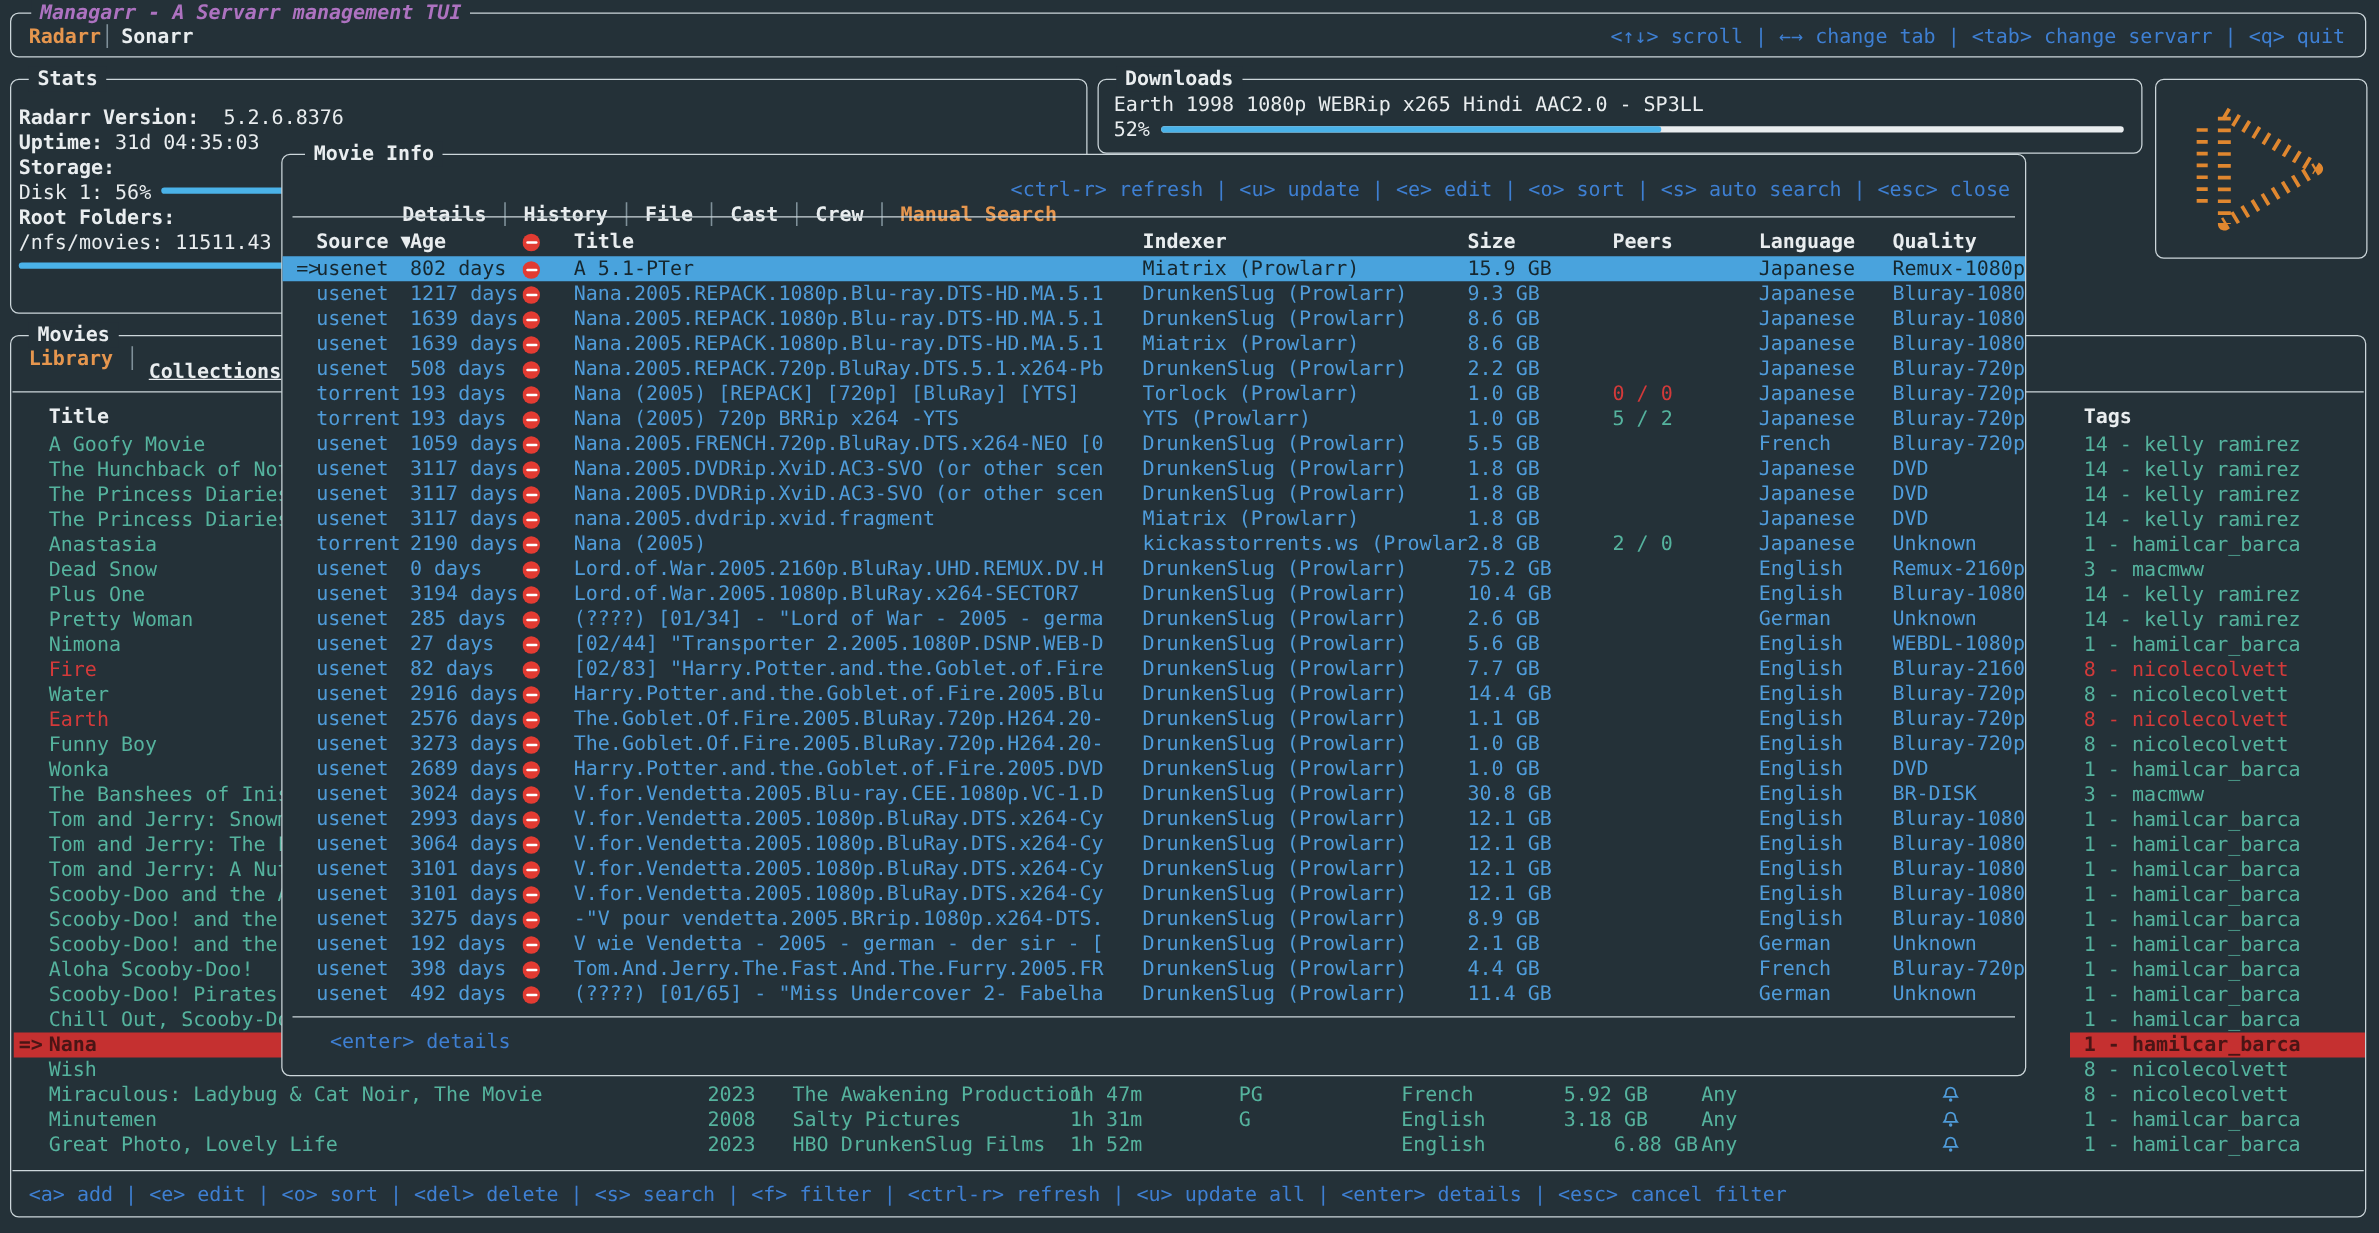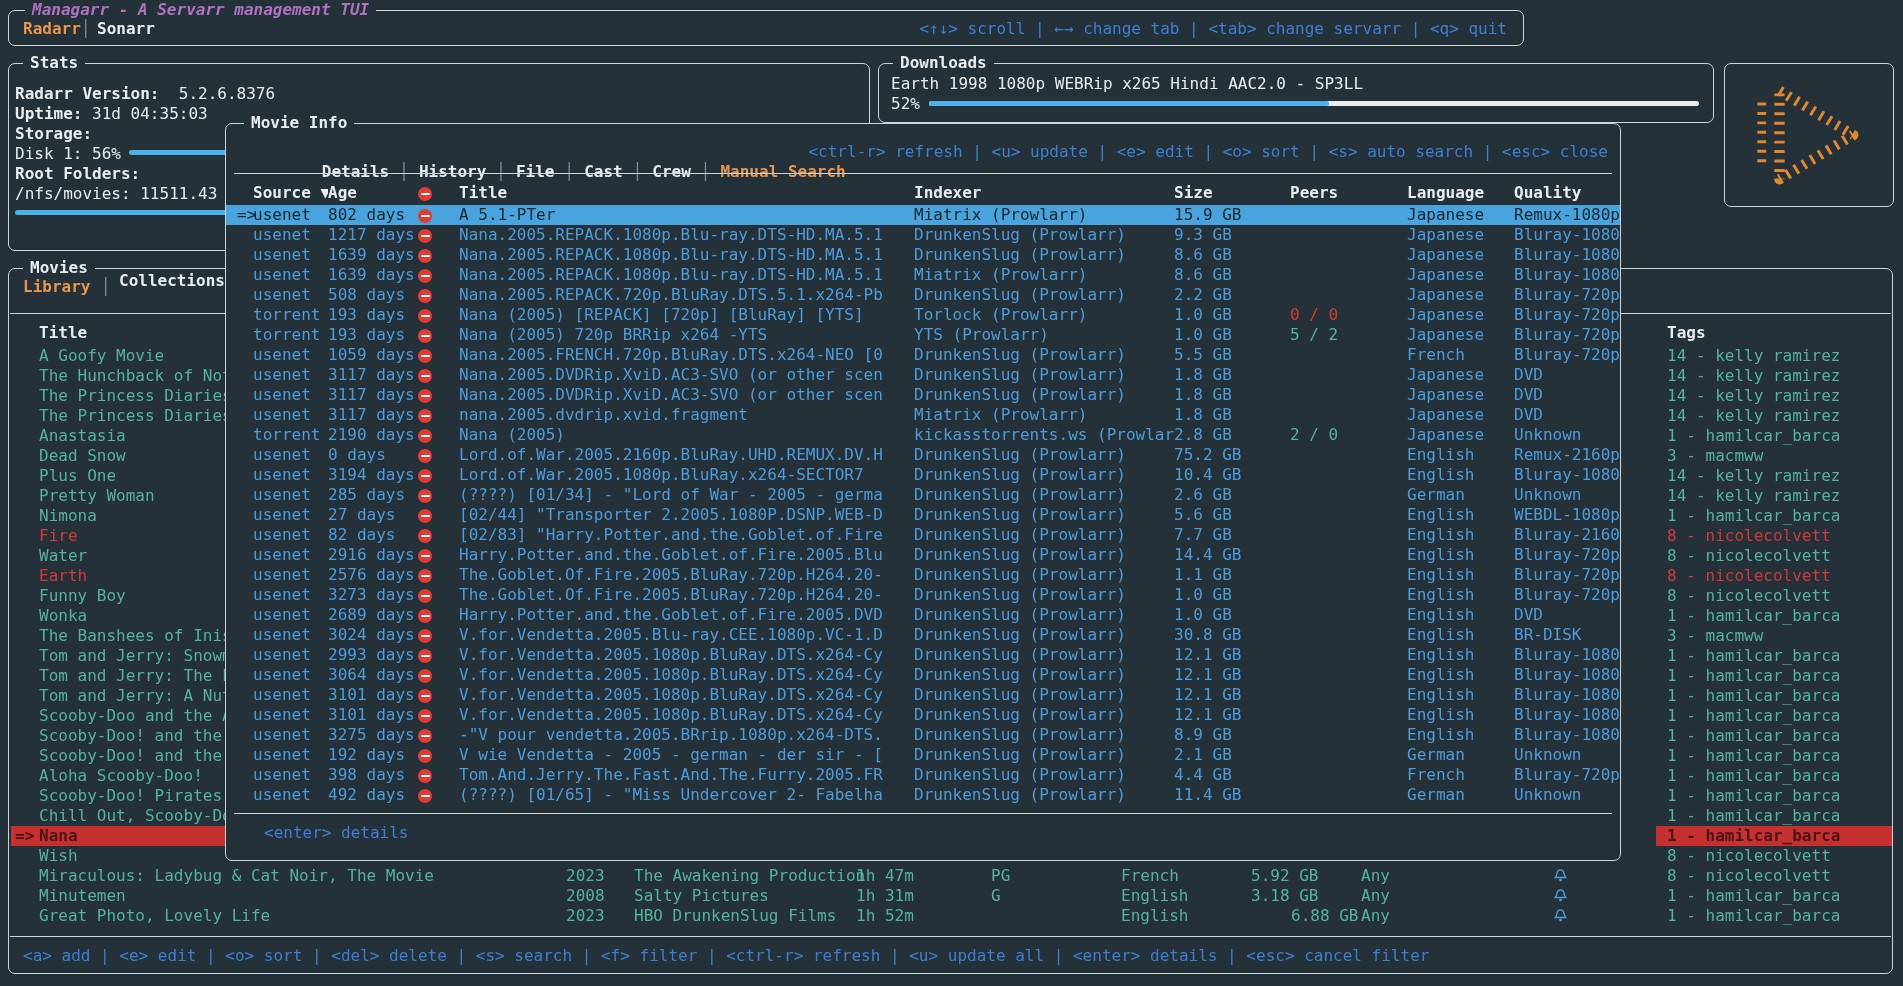--- a/index.html
+++ b/index.html
@@ -42,21 +42,21 @@
   .pr{color:var(--red);}
   .pg{color:var(--teal);}
   .reject{display:inline-block;width:14px;height:14px;border-radius:50%;background:#e23b32;position:relative;top:3px;}
   .reject::after{content:"";position:absolute;left:2.5px;top:5.6px;width:9px;height:2.6px;background:#fff;border-radius:1px;}
 </style>
 </head>
 <body>
 
 <div class="app">
 
-  <div class="box" style="left:8px;top:10px;width:1516px;height:36px;">
+  <div class="box" style="left:8px;top:10px;width:1885px;height:36px;">
     <span class="btitle" style="left:16px;color:var(--purple);font-style:italic;">Managarr - A Servarr management TUI</span>
     <span class="t b" style="left:14px;top:8px;color:var(--accent_orange);">Radarr</span>
     <span class="t" style="left:72px;top:8px;color:var(--divider);">│</span>
     <span class="t b" style="left:88px;top:8px;">Sonarr</span>
     <span class="t keys" style="right:16px;top:8px;">&lt;↑↓&gt; scroll | ←→ change tab | &lt;tab&gt; change servarr | &lt;q&gt; quit</span>
   </div>
 
   <div class="box" style="left:8px;top:63px;width:862px;height:188px;">
     <span class="btitle">Stats</span>
     <div>
@@ -83,21 +83,21 @@
     <svg width="150" height="124" style="position:absolute;left:9px;top:9px;" viewBox="0 0 100 84">
       <path d="M30 12 L80 42 L30 72 Z" fill="none" stroke="var(--logo_orange)" stroke-width="7" stroke-dasharray="2 4.4" stroke-linejoin="round"></path>
       <path d="M18 20 L18 64" fill="none" stroke="var(--logo_orange)" stroke-width="6" stroke-dasharray="2 4.4"></path>
     </svg>
   </div>
 
   <div class="box" style="left:8px;top:268px;width:1885px;height:706px;">
     <span class="btitle">Movies</span>
     <span class="t b" style="left:14px;top:8px;color:var(--accent_orange);">Library</span>
     <span class="t" style="left:92px;top:8px;color:var(--divider);">│</span>
-    <span class="t b" style="left:110px;top:2px;">Collections</span>
+    <span class="t b" style="left:110px;top:18px;text-decoration:underline;">Collections</span>
     <span class="t" style="left:226px;top:8px;color:var(--divider);">│</span>
     <div class="hline" style="left:1px;top:44px;width:1881px;"></div>
     <span class="t b" style="left:30px;top:54px;">Title</span>
     <span class="t b" style="left:1658px;top:54px;">Tags</span>
     <div style="position:absolute;left:2px;top:77px;width:215px;">
         <div class="lrow"><span class="arrow"></span><span class="lt">A Goofy Movie</span></div>
         <div class="lrow"><span class="arrow"></span><span class="lt">The Hunchback of Notr</span></div>
         <div class="lrow"><span class="arrow"></span><span class="lt">The Princess Diaries</span></div>
         <div class="lrow"><span class="arrow"></span><span class="lt">The Princess Diaries</span></div>
         <div class="lrow"><span class="arrow"></span><span class="lt">Anastasia</span></div>

